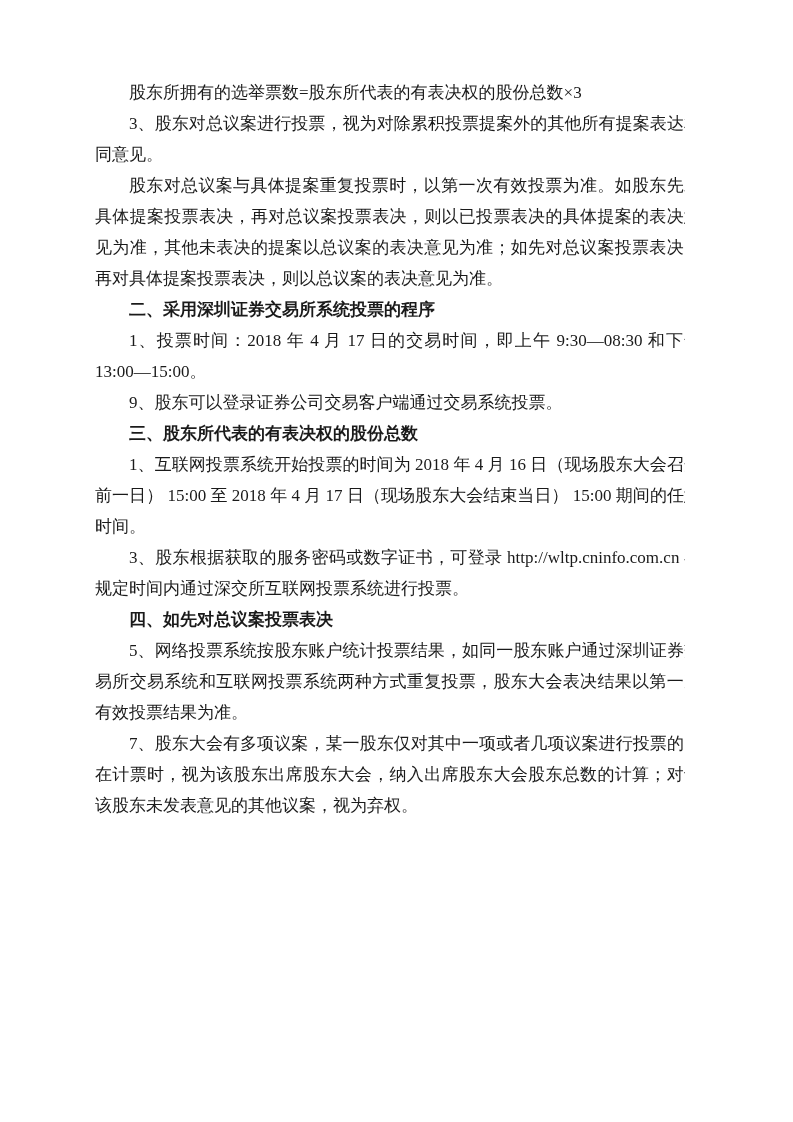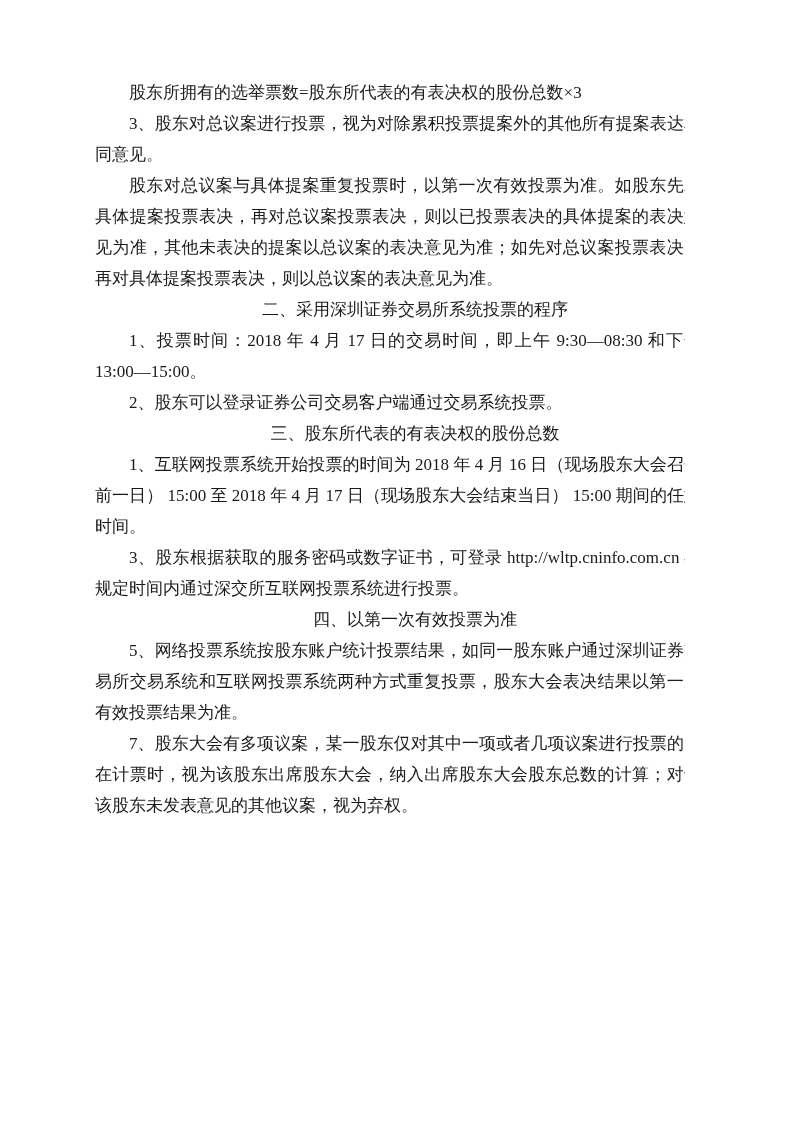--- a/index.html
+++ b/index.html
@@ -25,35 +25,35 @@
   .para {
     margin: 0;
     font-size: 17px;
     line-height: 31px;
     text-align: justify;
     text-indent: 2em;
     word-break: normal;
     color: #1a1a1a;
   }
   .heading {
-    font-weight: 400;
-    text-align: center;
+    font-weight: 700;
+    text-align: left;
   }
 </style>
 </head>
 <body>
 
 <div class="page">
   <div class="content" id="doc-body">
       <p class="para">股东所拥有的选举票数=股东所代表的有表决权的股份总数×3</p>
       <p class="para">3、股东对总议案进行投票，视为对除累积投票提案外的其他所有提案表达相同意见。</p>
       <p class="para">股东对总议案与具体提案重复投票时，以第一次有效投票为准。如股东先对具体提案投票表决，再对总议案投票表决，则以已投票表决的具体提案的表决意见为准，其他未表决的提案以总议案的表决意见为准；如先对总议案投票表决，再对具体提案投票表决，则以总议案的表决意见为准。</p>
       <p class="para heading">二、采用深圳证券交易所系统投票的程序</p>
       <p class="para">1、投票时间：2018 年 4 月 17 日的交易时间，即上午 9:30—08:30 和下午 13:00—15:00。</p>
-      <p class="para">2、股东可以登录证券公司交易客户端通过交易系统投票。</p>
+      <p class="para">9、股东可以登录证券公司交易客户端通过交易系统投票。</p>
       <p class="para heading">三、股东所代表的有表决权的股份总数</p>
       <p class="para">1、互联网投票系统开始投票的时间为 2018 年 4 月 16 日（现场股东大会召开前一日） 15:00 至 2018 年 4 月 17 日（现场股东大会结束当日） 15:00 期间的任意时间。</p>
       <p class="para">3、股东根据获取的服务密码或数字证书，可登录 http://wltp.cninfo.com.cn 在规定时间内通过深交所互联网投票系统进行投票。</p>
-      <p class="para heading">四、以第一次有效投票为准</p>
+      <p class="para heading">四、如先对总议案投票表决</p>
       <p class="para">5、网络投票系统按股东账户统计投票结果，如同一股东账户通过深圳证券交易所交易系统和互联网投票系统两种方式重复投票，股东大会表决结果以第一次有效投票结果为准。</p>
       <p class="para">7、股东大会有多项议案，某一股东仅对其中一项或者几项议案进行投票的，在计票时，视为该股东出席股东大会，纳入出席股东大会股东总数的计算；对于该股东未发表意见的其他议案，视为弃权。</p>
     </div>
 </div>
 
 </body></html>

